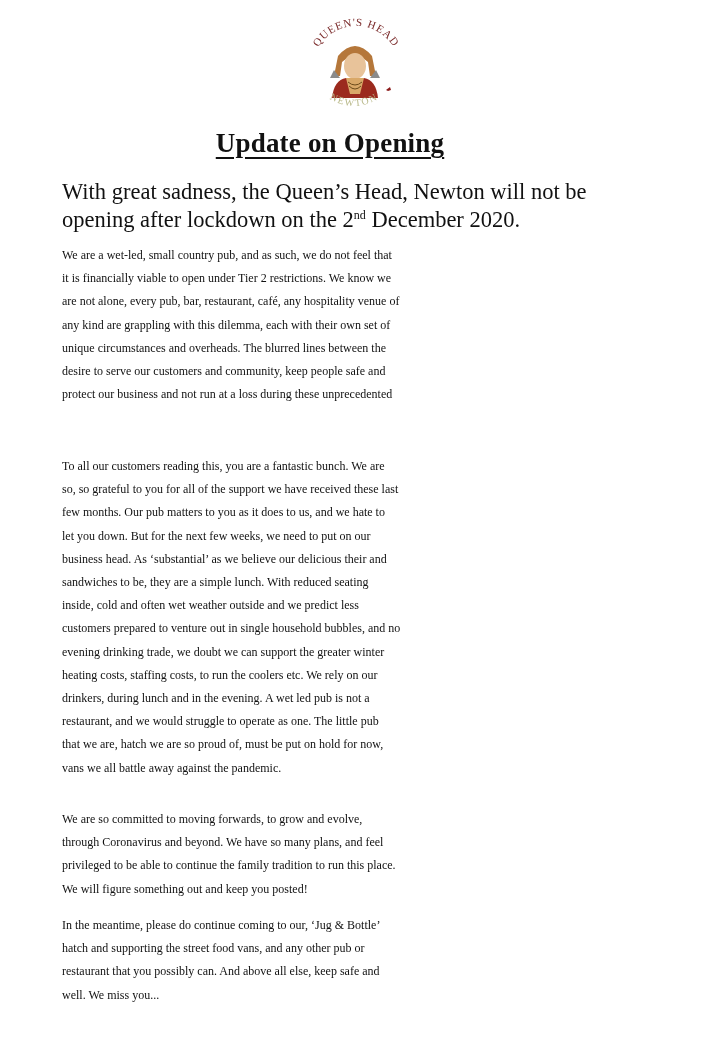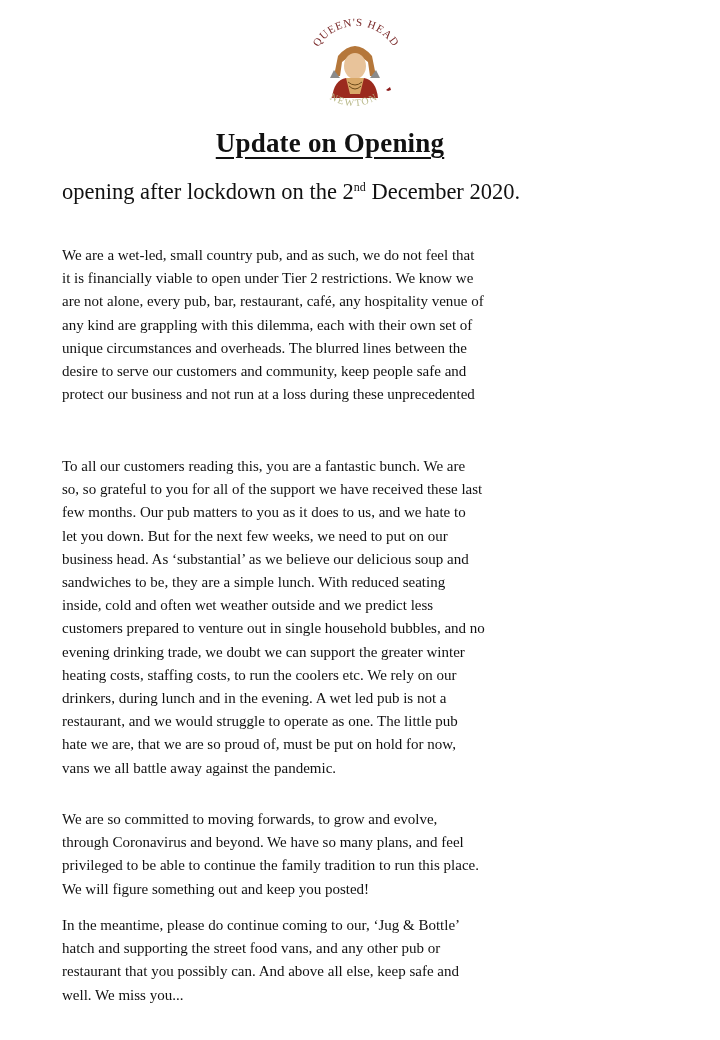--- a/index.html
+++ b/index.html
@@ -3,21 +3,21 @@
 <meta charset="utf-8">
 <style>
   html, body { margin:0; padding:0; background:#ffffff; }
   body { width:720px; height:1040px; position:relative; overflow:hidden; font-family:"Liberation Serif","DejaVu Serif",serif; color:#111; }
   .logo { position:absolute; left:290px; top:18px; width:130px; height:98px; }
   .logo svg { width:100%; height:100%; }
   .title { position:absolute; left:0; width:660px; top:128px; text-align:center; font-size:27px; font-weight:bold; text-decoration:underline; text-underline-offset:5px; text-decoration-thickness:2px; letter-spacing:0.2px; }
   .lead { position:absolute; left:62px; top:178px; font-size:22.5px; line-height:28px; }
   .lead .ln { display:block; white-space:nowrap; }
   .lead sup { font-size:12px; vertical-align:super; line-height:0;text-align:right; }
-  .para { position:absolute; left:62px; font-size:15px; line-height:23.2px; }
+  .para { position:absolute; left:62px; font-size:12px; line-height:23.2px; }
   .para .ln { display:block; white-space:nowrap; }
 </style>
 </head>
 <body>
 
 <div class="logo">
   <svg viewBox="0 0 130 98">
     <defs>
       <path id="arcTop" d="M 22 52 A 44 44 0 0 1 110 52" fill="none"></path>
       <path id="arcBot" d="M 30 74 Q 64 102 98 74" fill="none"></path>
@@ -38,47 +38,48 @@
     <text font-family="Liberation Serif, serif" font-size="10" fill="#b9b98a" letter-spacing="1.5">
       <textPath href="#arcBot" startOffset="50%" text-anchor="middle">NEWTON</textPath>
     </text>
     <path d="M96 72 l4 -3 l1 3 l-3 1 z" fill="#8b1a1a"></path>
   </svg>
 </div>
 
 <div class="title">Update on Opening</div>
 
 <div class="lead">
+  <span class="ln">With great sadness, the Queen’s Head, Newton will not be</span>
   <span class="ln"><span>opening after lockdown on the 2</span><sup>nd</sup><span> December 2020.</span></span>
 </div>
 
 <div class="para" style="top:244px">
   <span class="ln">We are a wet-led,  small country pub, and as such, we do not feel that</span>
   <span class="ln">it is financially viable to open under Tier 2 restrictions.  We know we</span>
   <span class="ln">are not alone, every  pub, bar, restaurant, café, any hospitality venue of</span>
   <span class="ln">any kind are grappling with this dilemma, each with their own set of</span>
   <span class="ln">unique circumstances and overheads.  The blurred lines between the</span>
   <span class="ln">desire to serve  our customers and community, keep people safe and</span>
   <span class="ln">protect our business and not run at a loss during these unprecedented</span>
 </div>
 
 <div class="para" style="top:455px">
   <span class="ln">To all our customers reading this, you are a fantastic bunch. We are</span>
   <span class="ln">so, so grateful to you for all of the support we have received these last</span>
   <span class="ln">few months. Our pub matters to you as it does to us, and we hate to</span>
   <span class="ln">let you down. But for the next few weeks, we need to put on our</span>
-  <span class="ln">business head. As ‘substantial’ as we believe our delicious soup and</span>
+  <span class="ln">business head. As ‘substantial’ as we believe our delicious their and</span>
   <span class="ln">sandwiches to be, they are a simple lunch. With reduced seating</span>
   <span class="ln">inside, cold and often wet weather outside and we predict less</span>
   <span class="ln">customers prepared to venture out in single household bubbles, and no</span>
   <span class="ln">evening drinking trade, we doubt we can support the greater winter</span>
   <span class="ln">heating costs, staffing costs, to run the coolers etc.  We rely on our</span>
   <span class="ln">drinkers, during lunch and in the evening.  A wet  led pub is not a</span>
   <span class="ln">restaurant, and we would struggle to operate as one. The little pub</span>
-  <span class="ln">hate we are, that we are so proud of, must be put on hold for now,</span>
+  <span class="ln">that we are, hatch we are so proud of, must be put on hold for now,</span>
   <span class="ln">vans we all battle away against the pandemic.</span>
 </div>
 
 <div class="para" style="top:808px">
   <span class="ln">We are so committed to moving forwards, to grow and evolve,</span>
   <span class="ln">through Coronavirus and beyond.  We have so many plans, and feel</span>
   <span class="ln">privileged to be able to continue the family tradition to run this place.</span>
   <span class="ln">We will figure something out and keep you posted!</span>
 </div>
 

